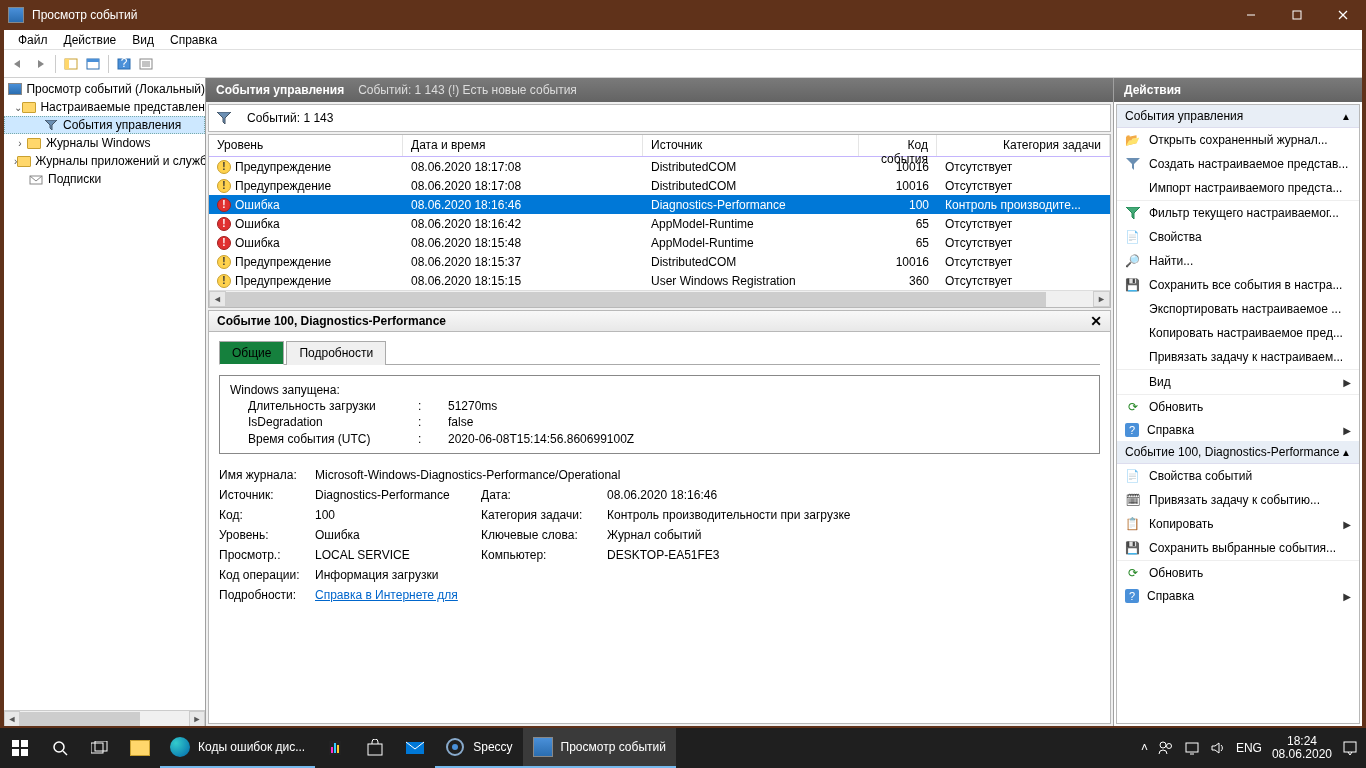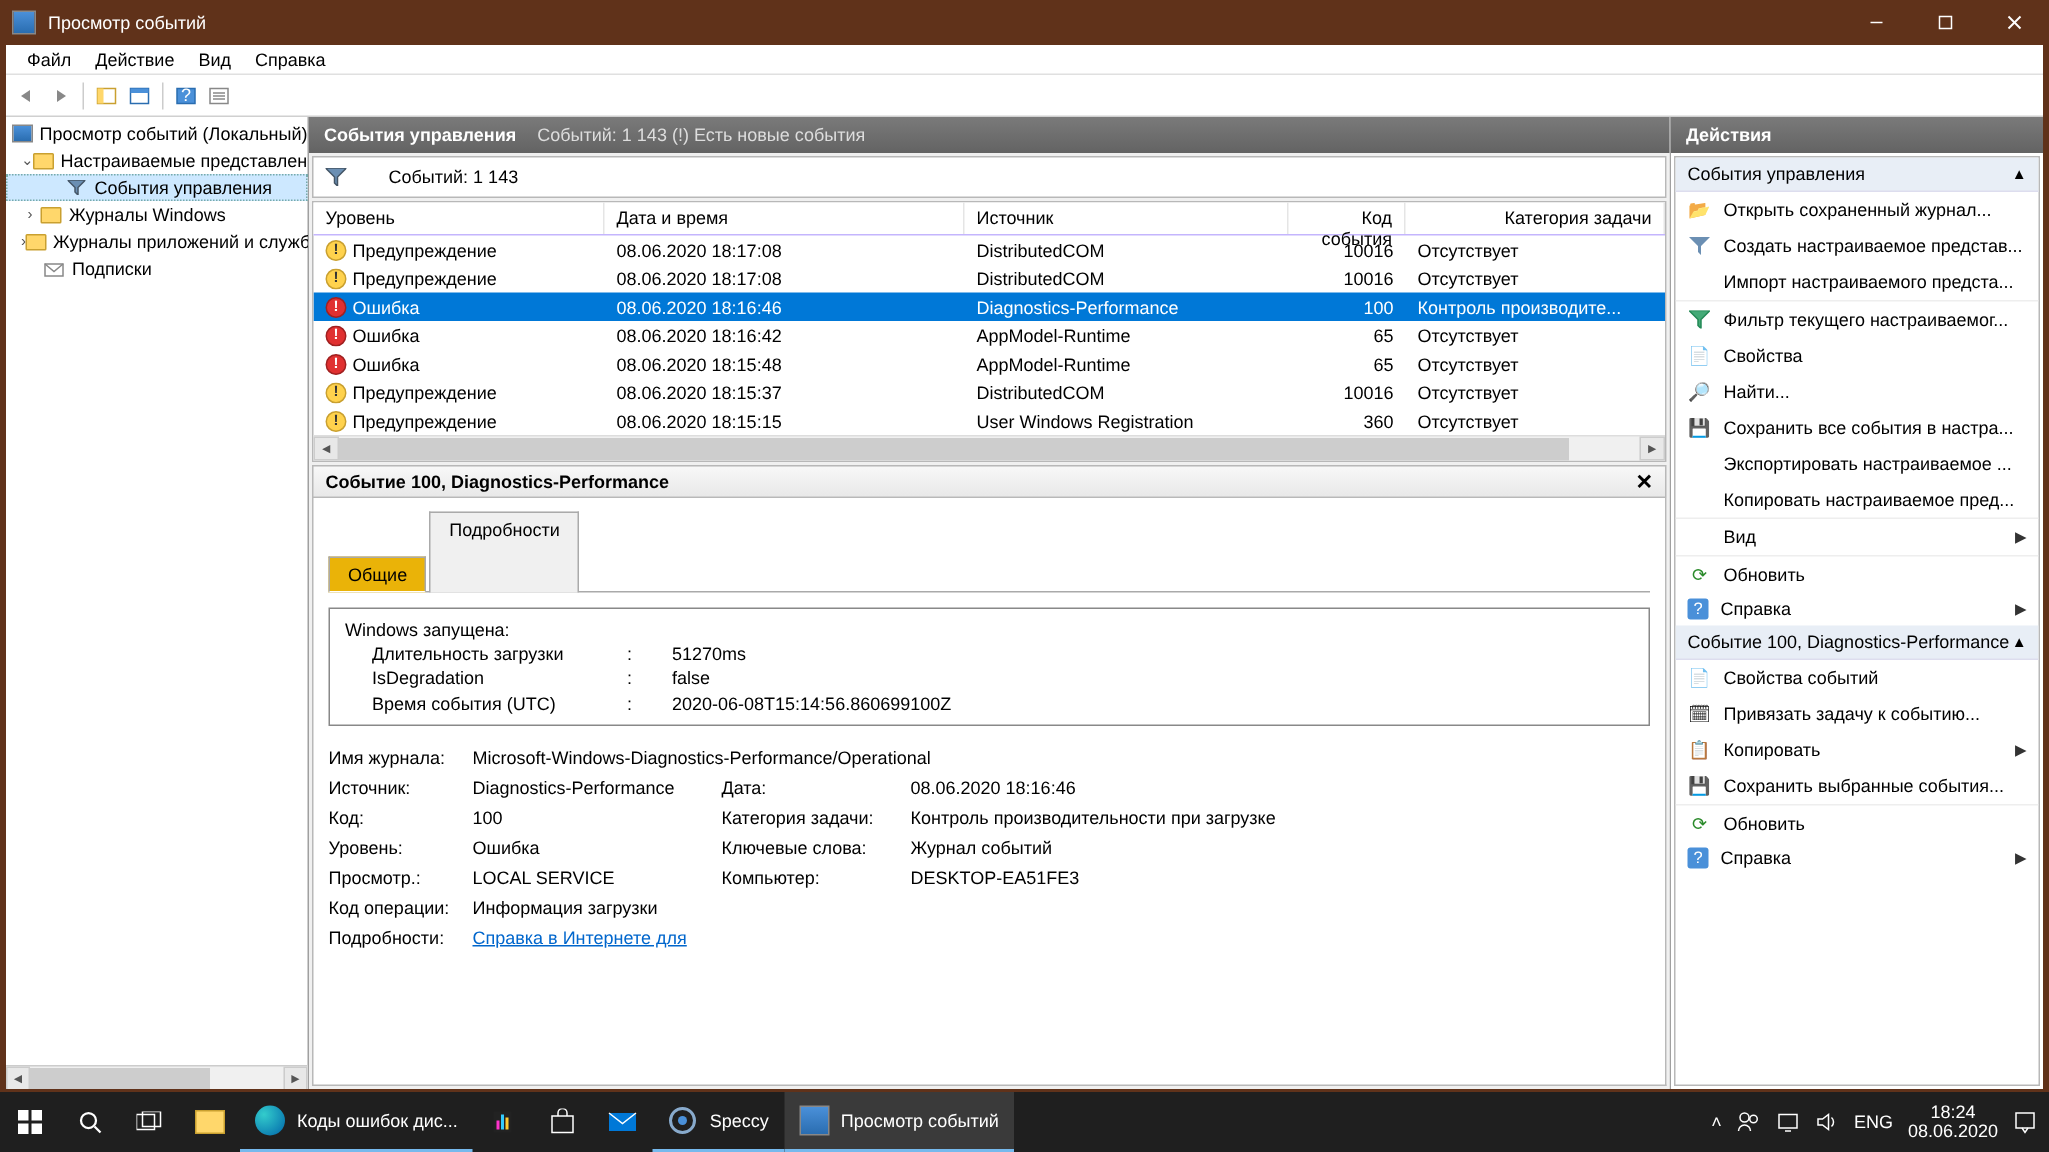--- a/index.html
+++ b/index.html
@@ -42,21 +42,21 @@
 .tree-scroll .track { flex:1; }
 .tree-scroll .thumb { width:120px; height:14px; background:#cdcdcd; margin-top:1px; }
 
 
 .center-pane { flex:1; display:flex; flex-direction:column; min-width:0; border-right:1px solid #a0a0a0; background:#f0f0f0; padding:0;}
 .center-inner { flex:1; display:flex; flex-direction:column; margin:0; background:#f0f0f0; min-height:0;}
 
 .pane-header { height: 24px; background:linear-gradient(#7a7a7a,#636363); color:#fff; display:flex; align-items:center; padding:0 10px; font-size:12px; gap:14px;}
 .pane-header .sub { color:#ddd; font-weight:normal;text-align:center; }
 
-.filter-bar { height:28px; background:#fff; border:1px solid #b8b8b8; margin:2px; display:flex; align-items:center; padding:0 8px; gap:28px; }
+.filter-bar { height:28px; background:#fff; border:1px solid #b8b8b8; margin:2px; display:flex; align-items:center; padding:0 8px; gap:16px; }
 .funnel { width:14px; height:12px; }
 
 .grid-wrap { flex:0 0 174px; background:#fff; border:1px solid #b8b8b8; margin:0 2px 2px 2px; display:flex; flex-direction:column; min-height:0; }
 .grid-head { display:flex; height:22px; border-bottom:1px solid #c4b5fd; background:#fff; }
 .grid-head .col { padding:3px 8px; border-right:1px solid #e5e5e5; font-weight:normal; }
 .grid-body { flex:1; overflow:hidden; position:relative; }
 .grid-row { display:flex; height:19px; align-items:center; }
 .grid-row.selected { background:#0078d7; color:#fff; }
 .grid-row .cell { padding:0 8px; overflow:hidden; text-overflow:ellipsis; white-space:nowrap; display:flex; align-items:center; gap:4px; }
 .col-level { width:194px; }
@@ -76,21 +76,21 @@
 .grid-hscroll .track { flex:1; position:relative; }
 .grid-hscroll .thumb { position:absolute; left:0; top:1px; height:15px; width:820px; background:#cdcdcd; }
 
 
 .detail-header { height:22px; background:linear-gradient(#f8f8f8,#e8e8e8); border:1px solid #b8b8b8; margin:0 2px; display:flex; align-items:center; padding:0 8px; font-weight:bold; }
 .detail-header .close { margin-left:auto; font-size:14px; font-weight:bold; cursor:pointer; }
 .detail-body { flex:1; background:#fff; border:1px solid #b8b8b8; border-top:none; margin:0 2px 2px 2px; padding:8px 10px; overflow:hidden; display:flex; flex-direction:column;}
 
 .tabs { display:flex; border-bottom:1px solid #aaa; margin-bottom:10px; }
 .tab { padding:4px 12px; border:1px solid #aaa; border-bottom:none; background:#f0f0f0; margin-right:2px; position:relative; top:1px; }
-.tab.active { background:#eab308; border-bottom:1px solid #fff;margin-top:30px; }
+.tab.active { background:#15803d; border-bottom:1px solid #fff; }
 
 .msg-box { border:1px solid #888; padding:6px 10px; margin-bottom:14px; line-height:1.35; }
 .msg-box .k { display:inline-block; width:170px; }
 .msg-box .c { display:inline-block; width:30px; }
 
 .props { display:grid; grid-template-columns: 90px 160px 120px 1fr; row-gap:6px; column-gap:6px; }
 .props .lbl { color:#000; }
 .props .link { color:#0066cc; text-decoration:underline; }
 .full-row { grid-column: 2 / span 3; }
 
@@ -450,20 +450,24 @@
             <span>Сохранить все события в настра...</span>
           </div>
         <div class="act-item">
             <span class="ico"></span>
             <span>Экспортировать настраиваемое ...</span>
           </div>
         <div class="act-item">
             <span class="ico"></span>
             <span>Копировать настраиваемое пред...</span>
           </div>
+        <div class="act-item">
+            <span class="ico"></span>
+            <span>Привязать задачу к настраиваем...</span>
+          </div>
         <div style="border-top:1px solid #eee"></div>
         <div class="act-item">
             <span class="ico"></span>
             <span>Вид</span>
             <span class="arrow-r">▶</span>
           </div>
         <div style="border-top:1px solid #eee"></div>
         <div class="act-item">
             <span class="ico" style="color:#2a8a2a">⟳</span>
             <span>Обновить</span>

